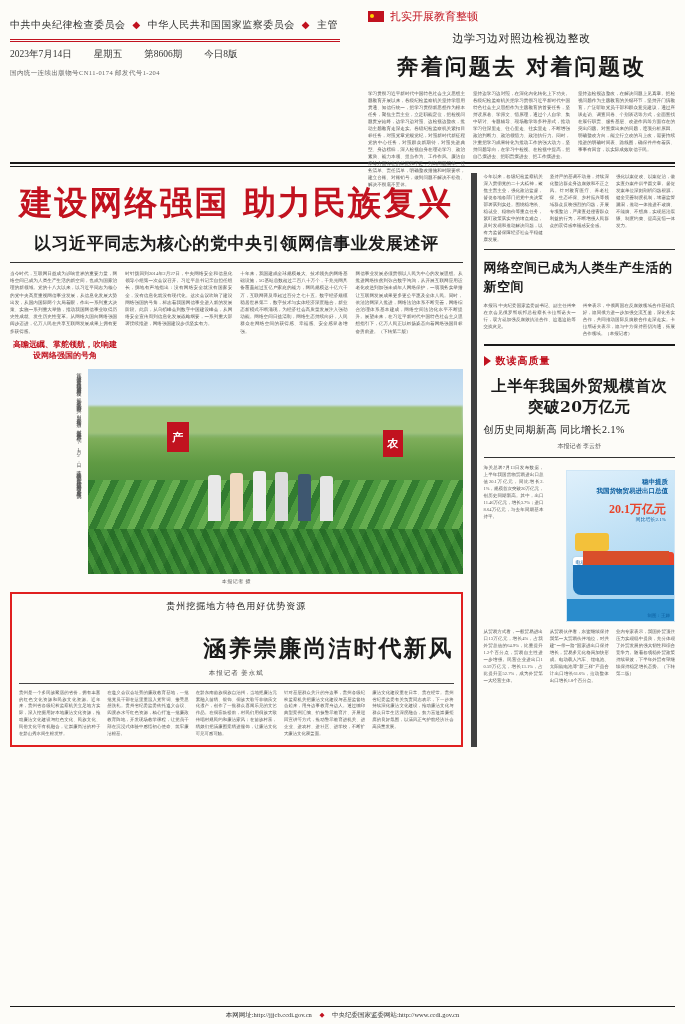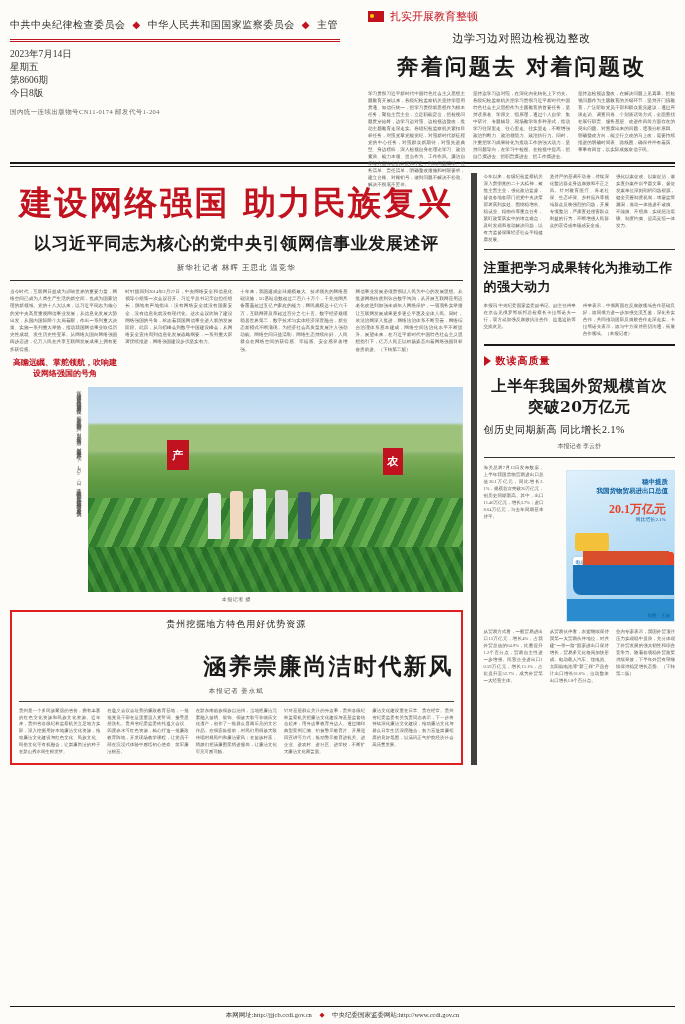--- a/index.html
+++ b/index.html
@@ -28,21 +28,21 @@
     text-shadow:0 0 1px #c1121f;
   }
   .mh-sub{
     font-size:10px;color:#333;margin-top:10px;letter-spacing:.5px;
   }
   .mh-sub .sep{color:#c1121f;margin:0 4px;}
   .mh-line{
     border-top:1px solid #c1121f;border-bottom:1px solid #c1121f;
     height:1px;margin:7px 0 0 0;width:330px;
   }
-  .mh-meta{display:flex;font-size:9.5px;color:#333;margin-top:6px;width:330px;flex-direction:column;}
+  .mh-meta{display:flex;font-size:9.5px;color:#333;margin-top:6px;width:330px;}
   .mh-meta span{margin-right:22px;}
   .mh-tiny{font-size:6.5px;color:#666;margin-top:8px;letter-spacing:.4px;width:330px;}
 
   .mh-right{flex:1;padding-left:10px;}
   .flag-row{display:flex;align-items:center;height:16px;}
   .flag{width:16px;height:11px;background:#c1121f;margin-right:6px;position:relative;}
   .flag:after{content:"";position:absolute;left:2px;top:3px;width:4px;height:4px;background:#ffd400;border-radius:50%;}
   .flag-label{font-size:11px;font-weight:normal;color:#c1121f;}
   .r-sub{font-size:11px;text-align:center;color:#222;margin-top:7px;letter-spacing:.5px;}
   .r-head{font-size:22px;font-weight:bold;text-align:center;margin-top:6px;letter-spacing:2px;font-family:"DejaVu Serif",serif;}
@@ -183,21 +183,20 @@
 
   <div class="hr-thick"></div>
   <div class="hr-thin"></div>
 
   <div class="body-grid">
 
     <div class="left-zone">
 
       <div class="lead-head">建设网络强国  助力民族复兴</div>
       <div class="lead-sub">以习近平同志为核心的党中央引领网信事业发展述评</div>
-      <div class="lead-by">新华社记者 林晖 王思北 温竞华</div>
       <div class="lead-rule"></div>
 
       <div class="cols4">
         <div class="col">当今时代，互联网日益成为影响世界的重要力量，网络空间已成为人类生产生活的新空间，也成为国家治理的新领域。党的十八大以来，以习近平同志为核心的党中央高度重视网信事业发展，从信息化发展大势出发，从国内国际两个大局着眼，作出一系列重大决策、实施一系列重大举措，推动我国网信事业取得历史性成就、发生历史性变革。从网络大国向网络强国阔步迈进，亿万人民在共享互联网发展成果上拥有更多获得感。</div>
         <div class="col">时针拨回到2014年2月27日，中央网络安全和信息化领导小组第一次会议召开。习近平总书记亲自担任组长，掷地有声地指出：没有网络安全就没有国家安全，没有信息化就没有现代化。这次会议吹响了建设网络强国的号角，标志着我国网信事业进入新的发展阶段。此后，从乌镇峰会到数字中国建设峰会，从网络安全宣传周到信息化发展战略纲要，一系列重大部署接续推进，网络强国建设步伐坚实有力。</div>
         <div class="col">十年来，我国建成全球规模最大、技术领先的网络基础设施，5G基站总数超过二百八十万个，千兆光网具备覆盖超过五亿户家庭的能力，网民规模达十亿六千万，互联网普及率超过百分之七十五。数字经济规模稳居世界第二，数字技术与实体经济深度融合，新业态新模式不断涌现，为经济社会高质量发展注入强劲动能。网络空间日益清朗，网络生态持续向好，人民群众在网络空间的获得感、幸福感、安全感显著增强。</div>
         <div class="col">网信事业发展必须贯彻以人民为中心的发展思想。从推进网络扶贫到弥合数字鸿沟，从开展互联网应用适老化改造到加强未成年人网络保护，一项项务实举措让互联网发展成果更多更公平惠及全体人民。同时，依法治网深入推进，网络法治体系不断完善，网络综合治理体系基本建成，网络空间法治化水平不断提升。展望未来，在习近平新时代中国特色社会主义思想指引下，亿万人民正以昂扬姿态向着网络强国目标奋勇前进。（下转第二版）</div>
       </div>
       <div style="font-size:8px;color:#c1121f;font-weight:bold;margin-top:4px;width:110px;text-align:center;">高瞻远瞩、掌舵领航，吹响建设网络强国的号角</div>
 
@@ -237,21 +236,21 @@
     <div class="right-zone">
 
       <div class="rz-cols">
         <div class="rz-col">今年以来，各级纪检监察机关深入贯彻党的二十大精神，聚焦主责主业，强化政治监督，督促各地各部门把党中央决策部署落到实处。围绕稳增长、稳就业、稳物价等重点任务，紧盯政策落实中的堵点难点，及时发现和推动解决问题，以有力监督保障经济社会平稳健康发展。</div>
         <div class="rz-col">坚持严的基调不动摇，持续深化整治群众身边腐败和不正之风。针对教育医疗、养老社保、生态环保、乡村振兴等领域群众反映强烈的问题，开展专项整治，严肃查处侵害群众利益的行为，不断增强人民群众的获得感幸福感安全感。</div>
         <div class="rz-col">强化以案促改、以案促治，做实查办案件后半篇文章。督促发案单位深刻剖析问题根源，健全完善制度机制，堵塞监管漏洞，推动一体推进不敢腐、不能腐、不想腐，实现惩治震慑、制度约束、提高觉悟一体发力。</div>
       </div>
 
       <div class="rz-rule"></div>
 
-      <div class="rz-head">注重把学习成果转化为推动工作的强大动力</div>
+      <div class="rz-head">网络空间已成为人类生产生活的新空间</div>
       <div class="rz-cols" style="margin-top:6px;">
         <div class="rz-col">本报讯  中央纪委国家监委副书记、副主任傅奎在京会见俄罗斯联邦总检察长卡拉斯诺夫一行，双方就加强反腐败执法合作、追逃追赃等交换意见。</div>
         <div class="rz-col">傅奎表示，中俄两国在反腐败领域合作基础良好，愿同俄方进一步加强交流互鉴，深化务实合作，共同推动国际反腐败合作走深走实。卡拉斯诺夫表示，愿与中方保持密切沟通，拓展合作领域。（本报记者）</div>
       </div>
 
       <div class="rz-rule-d"></div>
 
       <div class="rz-tag">
         <span class="tri"></span>
         <span class="tag-text">数读高质量</span>

